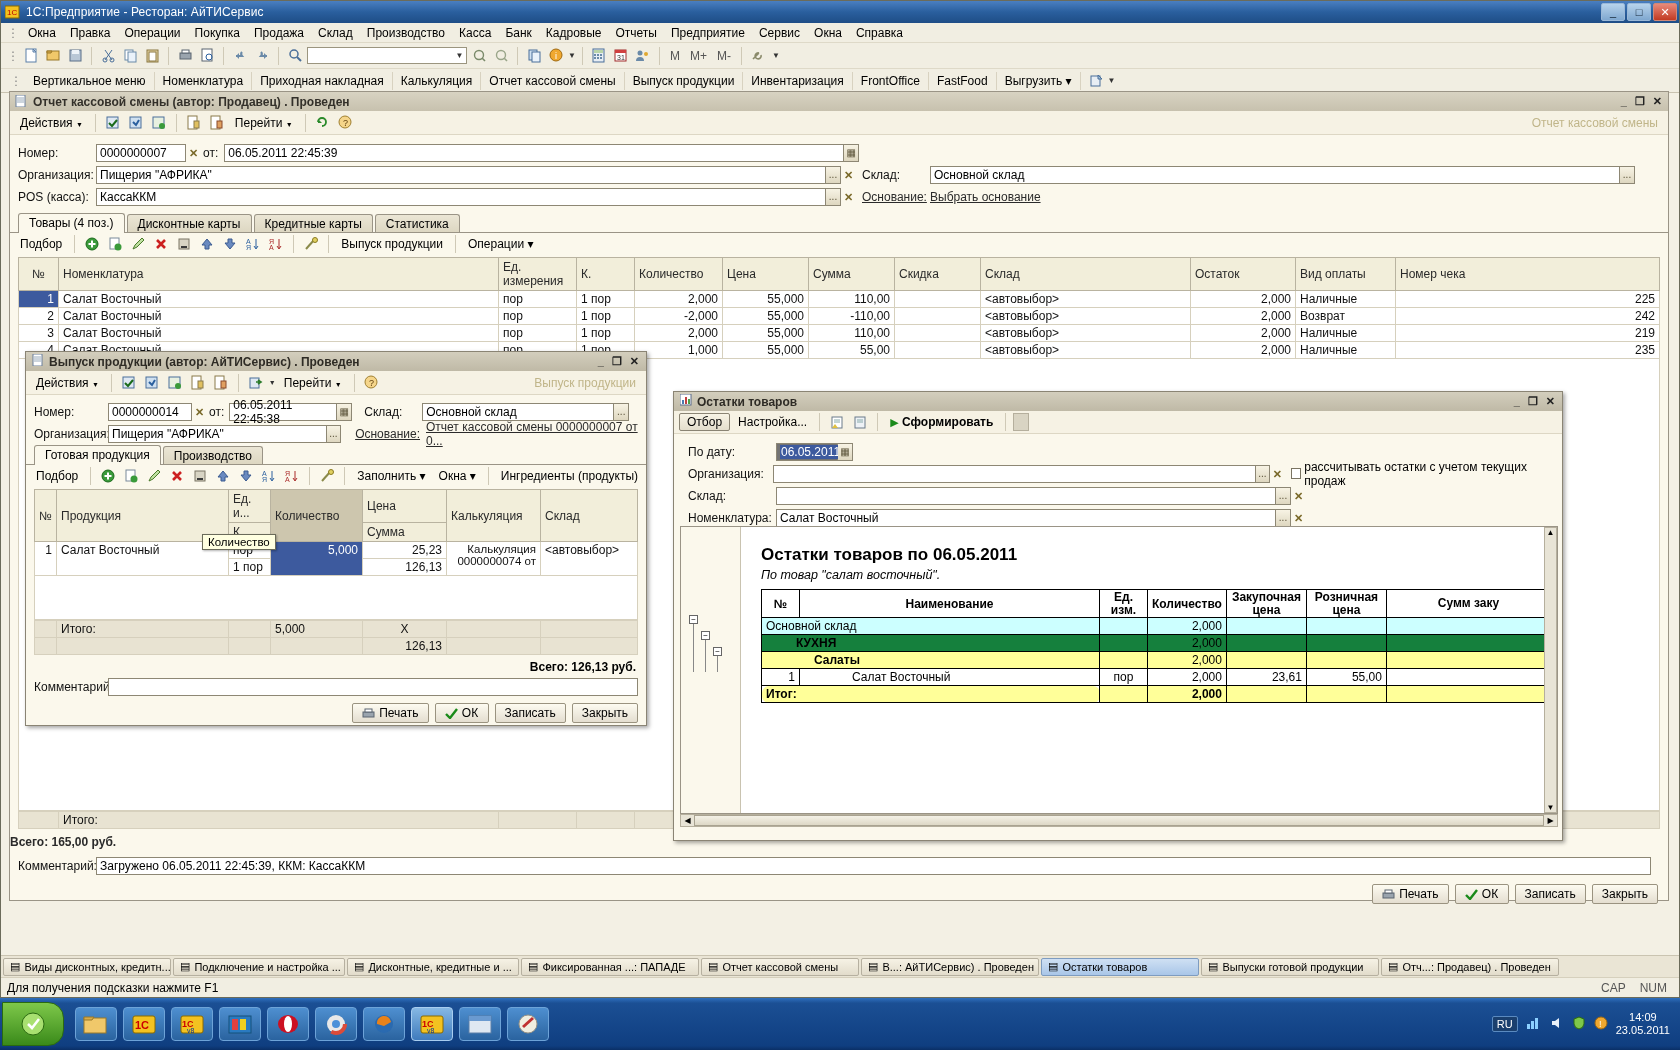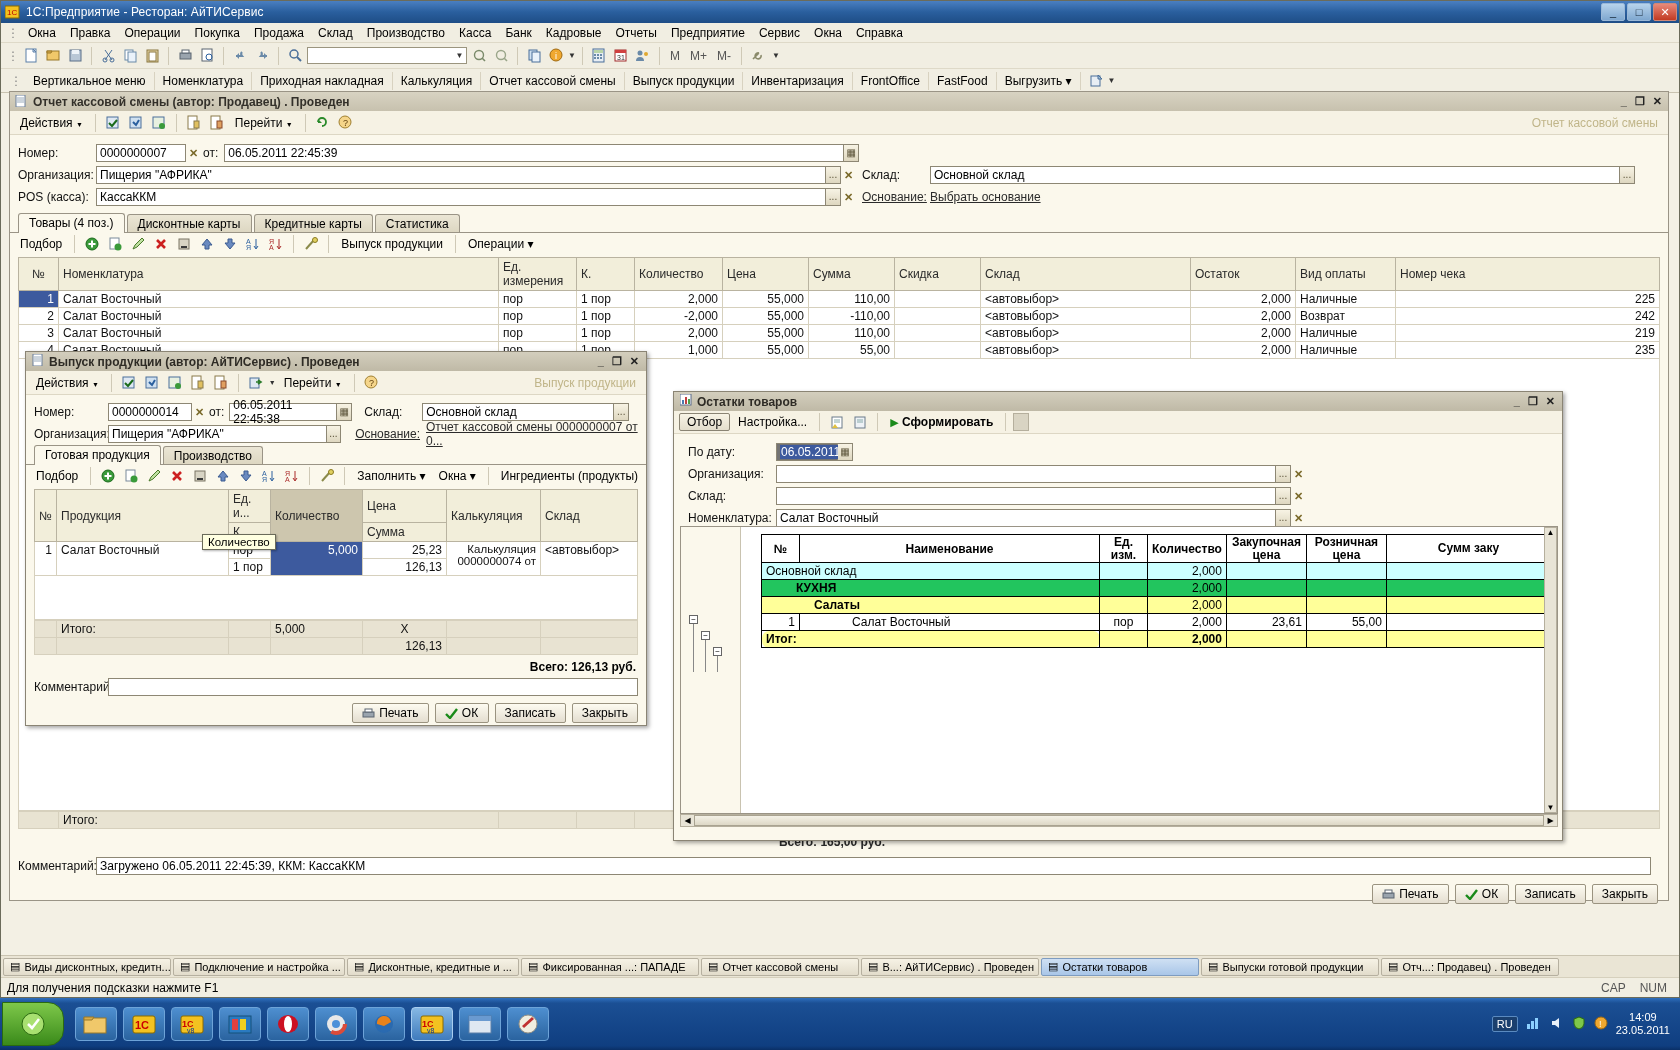--- a/index.html
+++ b/index.html
@@ -595,21 +595,21 @@
           <td style="width:86px;background:#e8e3d2;"></td>
           <td style="width:210px;background:#e8e3d2;"></td>
           <td style="width:105px;background:#e8e3d2;"></td>
           <td style="width:100px;background:#e8e3d2;"></td>
           <td style="background:#e8e3d2;"></td>
         </tr>
       </tbody>
         </table>
     </div>
 
-    <div style="text-align:center;padding:6px 14px 2px 0;font-weight:bold;font-size:12px;color:#2a2a2a;">Всего: 165,00 руб.</div>
+    <div style="text-align:left;padding:6px 14px 2px 0;font-weight:bold;font-size:12px;color:#2a2a2a;">Всего: 165,00 руб.</div>
 
     <div class="frow" style="margin-left:8px;margin-top:4px;">
       <span class="flabel" style="width:78px">Комментарий:</span>
       <span class="finput" style="width:1555px">Загружено 06.05.2011 22:45:39, ККМ: КассаККМ</span>
     </div>
 
     <div class="btnbar" style="margin:8px 10px 0 0;">
       <span class="btn">
         <svg width="13" height="11">
             <rect x="1" y="4" width="11" height="5" fill="#9aa4ae" stroke="#5a6470"></rect>
@@ -934,20 +934,24 @@
         <span class="finput" style="width:62px;background:#737373;">
             <span style="background:#3d5a9e;color:#fff;padding:0 1px;">06.05.2011</span>
           </span>
         <span class="fbtn">▦</span>
       </div>
       <div class="frow" style="position:absolute;left:14px;top:26px;">
         <span class="flabel" style="width:88px">Организация:</span>
         <span class="finput" style="width:500px"></span>
         <span class="fbtn">...</span>
         <span class="fbtnX">✕</span>
+        <span style="margin-left:6px;font-size:12px;display:flex;align-items:center;">
+          <span class="chk"></span>
+          <span>рассчитывать остатки с учетом текущих продаж</span>
+        </span>
       </div>
       <div class="frow" style="position:absolute;left:14px;top:48px;">
         <span class="flabel" style="width:88px">Склад:</span>
         <span class="finput" style="width:500px"></span>
         <span class="fbtn">...</span>
         <span class="fbtnX">✕</span>
       </div>
       <div class="frow" style="position:absolute;left:14px;top:70px;">
         <span class="flabel" style="width:88px">Номенклатура:</span>
         <span class="finput" style="width:500px">Салат Восточный</span>
@@ -961,40 +965,44 @@
       <div style="width:60px;background:#fbf8ec;border-right:1px solid #c9c3b0;position:relative;">
         <span style="position:absolute;left:8px;top:88px;width:9px;height:9px;border:1px solid #666;background:#fff;font-size:8px;line-height:7px;text-align:center;">−</span>
         <span style="position:absolute;left:20px;top:104px;width:9px;height:9px;border:1px solid #666;background:#fff;font-size:8px;line-height:7px;text-align:center;">−</span>
         <span style="position:absolute;left:32px;top:120px;width:9px;height:9px;border:1px solid #666;background:#fff;font-size:8px;line-height:7px;text-align:center;">−</span>
         <span style="position:absolute;left:12px;top:97px;width:1px;height:48px;background:#888;"></span>
         <span style="position:absolute;left:24px;top:113px;width:1px;height:32px;background:#888;"></span>
         <span style="position:absolute;left:36px;top:129px;width:1px;height:16px;background:#888;"></span>
       </div>
 
       <div style="flex:1;position:relative;overflow:hidden;">
+        <div style="padding:18px 0 0 20px;">
+          <div style="font-size:17px;font-weight:bold;color:#000;">Остатки товаров по 06.05.2011</div>
+          <div style="font-size:12.5px;font-style:italic;margin-top:3px;color:#000;">По товар  "салат восточный".</div>
+        </div>
         <table class="rpt" style="margin:7px 0 0 20px;width:790px;">
           <tbody>
               <tr>
             <th style="width:38px;text-align:center;">№</th>
             <th style="width:300px;text-align:center;">Наименование</th>
             <th style="width:48px;line-height:1.05;">Ед. изм.</th>
             <th style="width:78px;text-align:center;">Количество</th>
             <th style="width:80px;text-align:center;line-height:1.05;">Закупочная цена</th>
             <th style="width:80px;text-align:center;line-height:1.05;">Розничная цена</th>
             <th style="text-align:center;line-height:1.05;">Сумм заку</th>
           </tr>
           <tr style="background:#ccffff;">
             <td colspan="2" style="padding-left:4px;font-weight:normal;">Основной склад</td>
             <td></td>
             <td style="text-align:right;">2,000</td>
             <td></td>
             <td></td>
             <td></td>
           </tr>
-          <tr style="background:#22c55e;">
+          <tr style="background:#15803d;">
             <td colspan="2" style="padding-left:34px;font-weight:bold;">КУХНЯ</td>
             <td></td>
             <td style="text-align:right;">2,000</td>
             <td></td>
             <td></td>
             <td></td>
           </tr>
           <tr style="background:#ffff99;">
             <td colspan="2" style="padding-left:52px;font-weight:bold;">Салаты</td>
             <td></td>

